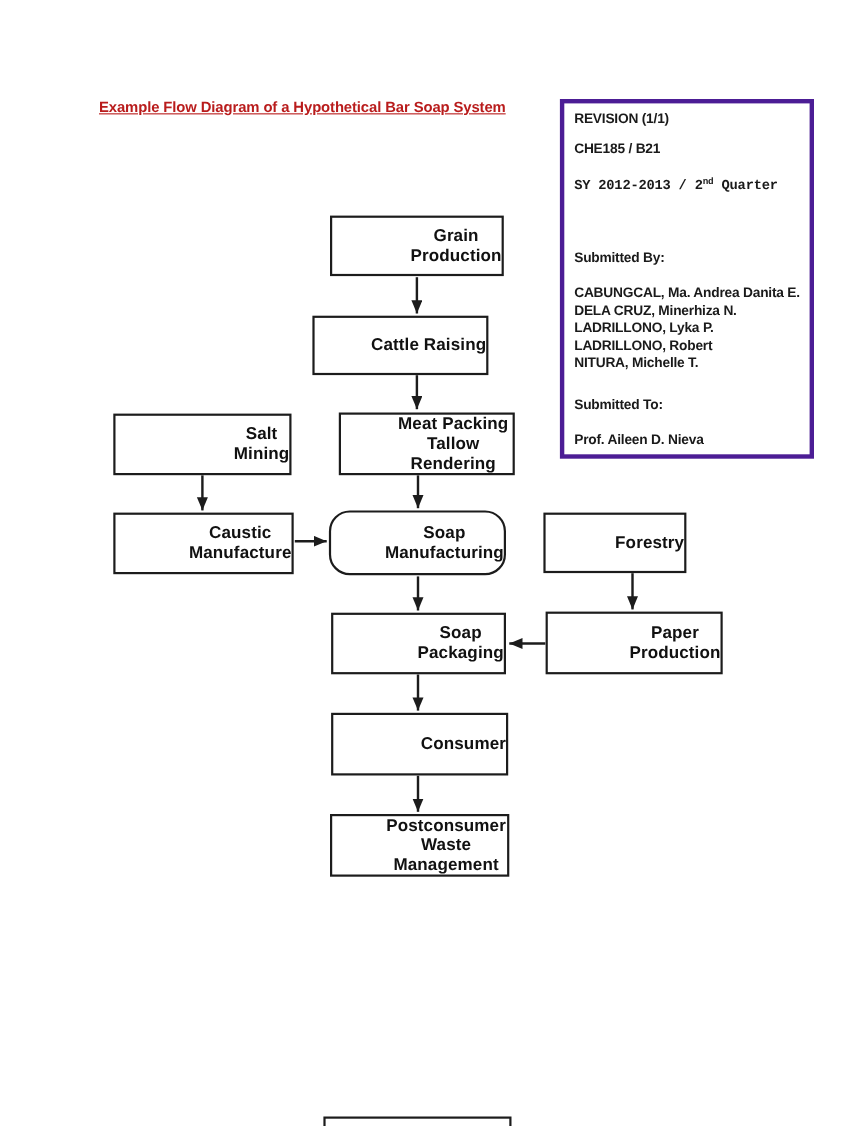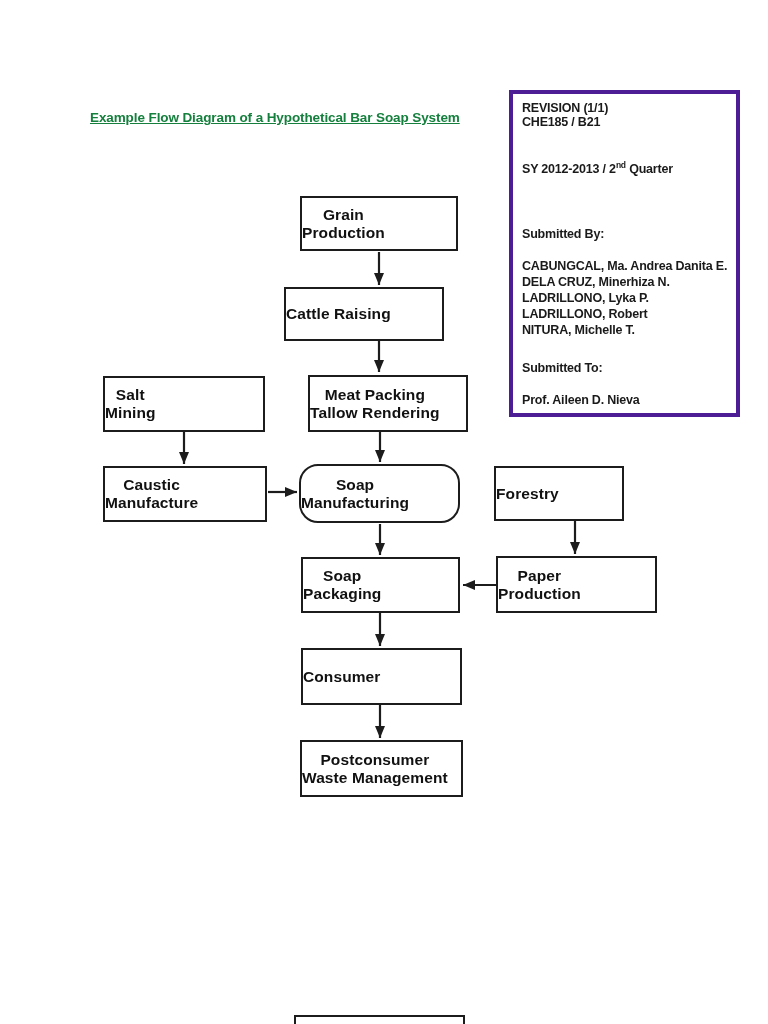--- a/index.html
+++ b/index.html
@@ -6,46 +6,46 @@
   .page{
     position:relative;width:768px;height:1024px;margin:0 auto;
     background:#ffffff;overflow:hidden;
     font-family:"Liberation Sans","DejaVu Sans",sans-serif;
     color:#1a1a1a;
   }
   
   .doc-title{
     position:absolute;left:90px;top:90px;
     font-size:13.5px;font-weight:700;letter-spacing:-0.1px;
-    text-decoration:underline;white-space:nowrap;color:#15803d;margin-top:20px;
+    text-decoration:underline;white-space:nowrap;color:#b91c1c;
   }
   
   .info-box{
     position:absolute;left:509px;top:90px;width:231px;height:327px;
     border:4px solid #4c1d95;background:#ffffff;box-sizing:border-box;
   }
   .ib-line{
     position:absolute;left:9px;right:4px;
     font-size:12.5px;font-weight:700;letter-spacing:-0.2px;
     white-space:nowrap;color:#1a1a1a;
   }
   .ib-rev{top:7px;}
-  .ib-course{top:21px;}
-  .ib-sy{top:68px;}
+  .ib-course{top:34px;}
+  .ib-sy{top:68px;font-family:Liberation Mono, monospace;}
   .ib-subby{top:133px;}
   .ib-names{top:164px;line-height:16px;font-size:12.5px;font-weight:700;letter-spacing:-0.2px;}
   .ib-names div{white-space:nowrap;}
   .ib-subto{top:267px;}
   .ib-prof{top:299px;}
   .sup{font-size:8.5px;vertical-align:super;line-height:0;}
   
   .node{
     position:absolute;box-sizing:border-box;
     border:2.5px solid #1c1c1c;background:#ffffff;
-    display:flex;align-items:center;justify-content:flex-start;
+    display:flex;align-items:center;justify-content:flex-end;padding-left:48px;
   }
   .node.rounded{border-radius:19px;}
   .node-label{
     font-size:15.5px;font-weight:700;line-height:18px;
     text-align:center;white-space:pre-line;color:#111111;
     letter-spacing:0.1px;
   }
   
   .arrows{
     position:absolute;left:0;top:0;width:768px;height:1024px;

